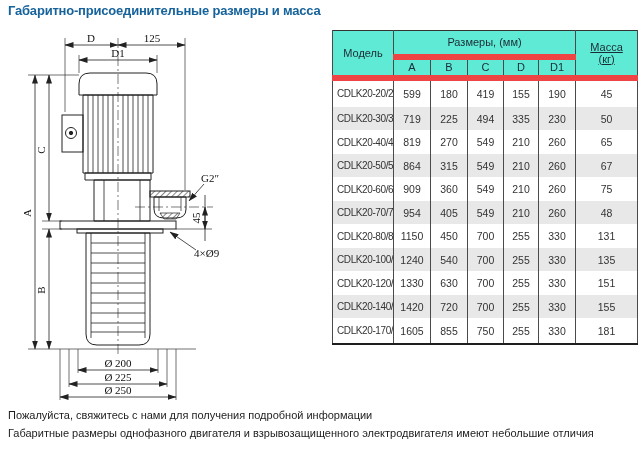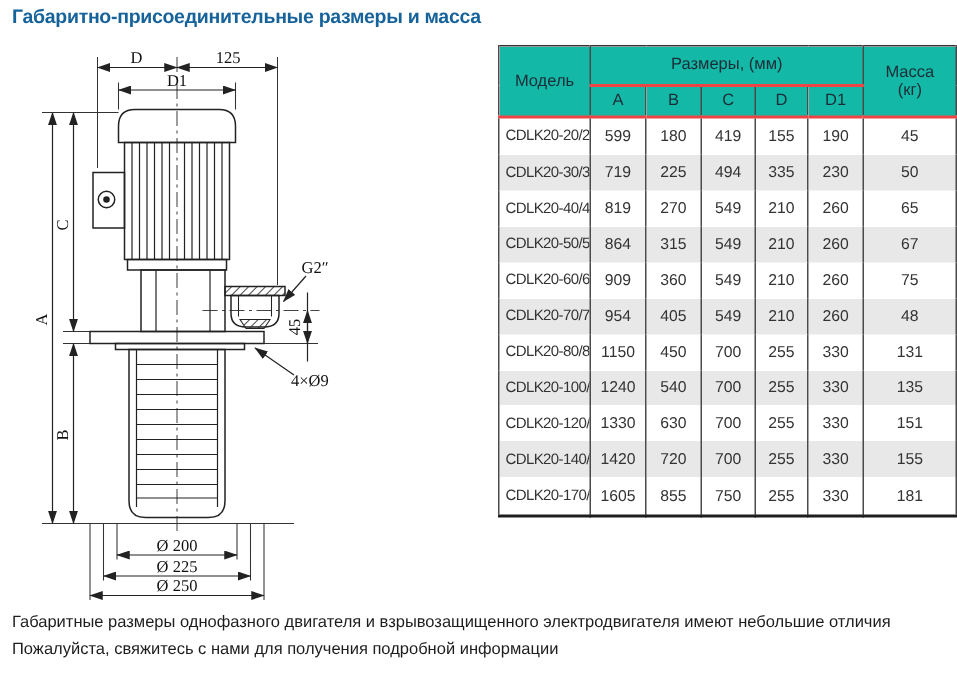--- a/index.html
+++ b/index.html
@@ -23,31 +23,31 @@
     width:305px; height:315px;
     font-size:10.5px; color:#333;
     border:1px solid #333; border-bottom:2px solid #1e1e1e;
   }
   th, td {
     border-left:1px solid #4a4a4a; border-right:1px solid #4a4a4a;
     text-align:center; vertical-align:middle; padding:0;
     white-space:nowrap; overflow:hidden;
   }
   thead th {
-    background:#14b8a6; font-weight:normal; color:#1c2b36;
-    font-size:11px; border-bottom:2px solid #ef4444;
+    background:#5eead4; font-weight:normal; color:#1c2b36;
+    font-size:11px; border-bottom:6px solid #ef4444;
   }
   thead tr:first-child { height:26px; }
   thead tr:last-child  { height:21px; }
   tbody tr:nth-child(even) { background:#e8e8e8; }
   td.model {
     text-align:left; padding-left:4px;
     font-size:10px; letter-spacing:-0.4px;
   }
-  .mass-head div { line-height:12px; }
+  .mass-head div { line-height:12px;text-decoration:underline; }
   .footer {
     position:absolute; left:8px; top:406px;
     font-size:11px; color:#1d1d1d; line-height:18px;
   }
 </style>
 </head>
 <body>
 
 <div class="page-title">Габаритно-присоединительные размеры и масса</div>
 
@@ -262,15 +262,15 @@
           <td>750</td>
           <td>255</td>
           <td>330</td>
           <td>181</td>
         </tr>
       </tbody>
   </table>
 </div>
 
 <div class="footer">
+  <div>Пожалуйста, свяжитесь с нами для получения подробной информации</div>
   <div>Габаритные размеры однофазного двигателя и взрывозащищенного электродвигателя имеют небольшие отличия</div>
-  <div>Пожалуйста, свяжитесь с нами для получения подробной информации</div>
 </div>
 
 </body></html>

